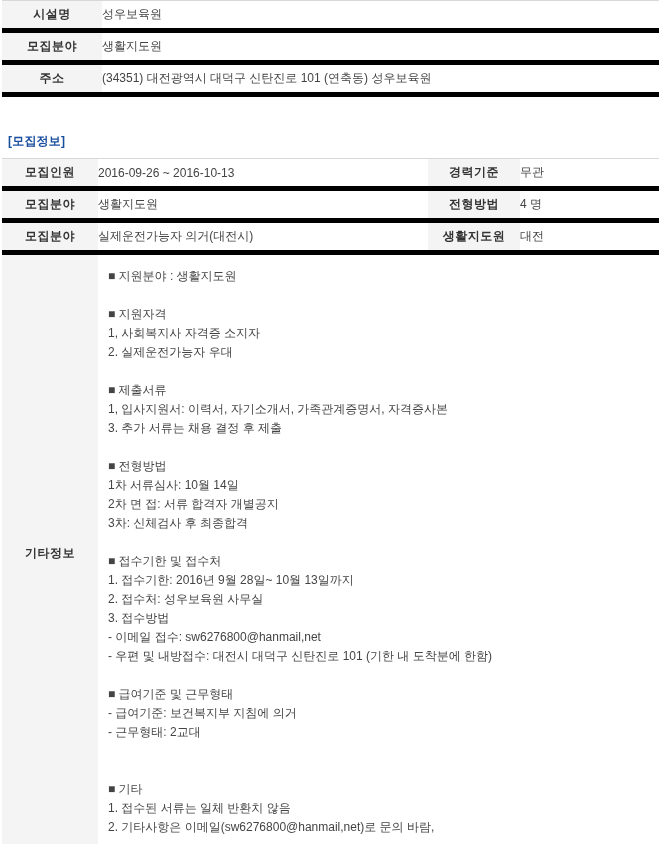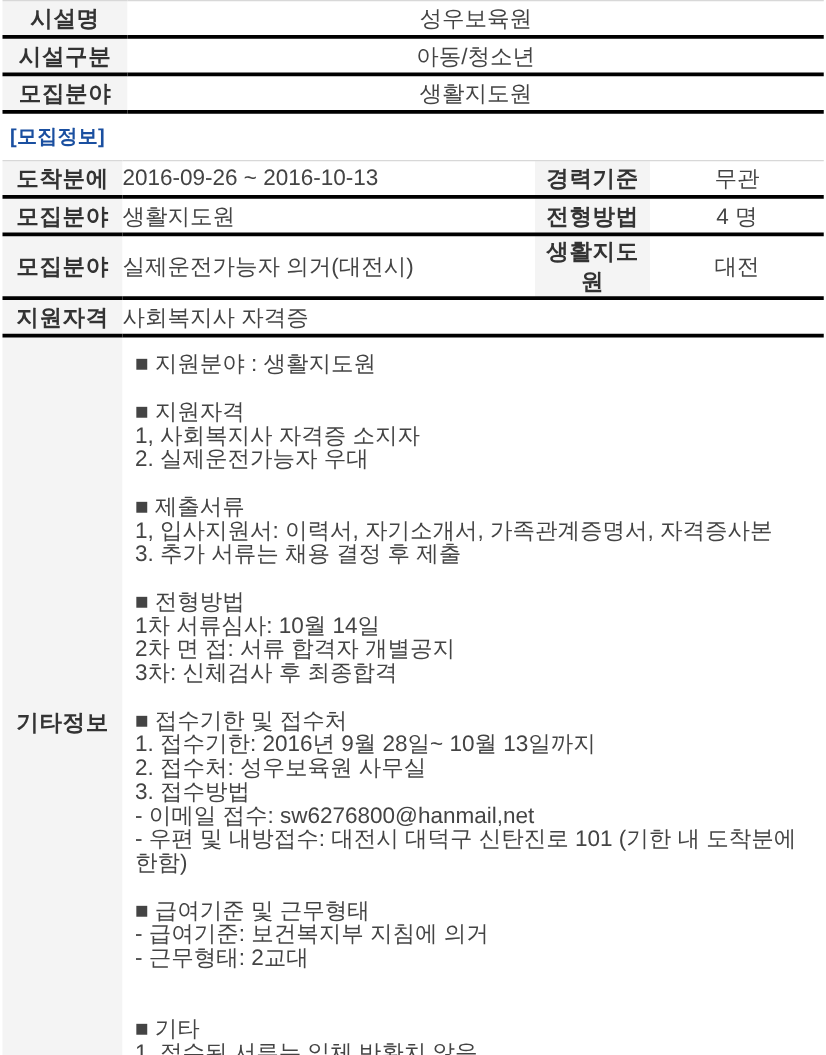--- a/index.html
+++ b/index.html
@@ -22,56 +22,56 @@
   }
 
   table.info {
     width: 657px;
     margin: 0 0 0 2px;
     border-collapse: collapse;
     table-layout: fixed;
   }
   table.info td {
     border-top: 1px solid #d8d8d8;
-    border-bottom: 3px solid #000000;
+    border-bottom: 5px solid #000000;
     padding: 0;
     height: 27px;
     vertical-align: middle;
-    font-size: 18px;
+    font-size: 12px;
   }
   td.th {
     background: #f4f4f4;
     text-align: center;
     font-weight: bold;
     color: #333333;
     letter-spacing: 0.5px;
   }
   td.td {
     padding-left: 10px;
     color: #444444;
     background: #ffffff;
   }
 
   
   .facility td.th { width: 100px; }
-  .facility td.td { width: 557px; text-align: center; }
+  .facility td.td { width: 557px; }
 
   .section-title {
-    margin: 8px 0 8px 8px;
-    font-size: 16px;
+    margin: 36px 0 8px 8px;
+    font-size: 12px;
     font-weight: bold;
     color: #1a4fa0;
     letter-spacing: 0.2px;
   }
 
   
   .recruit td.th1 { width: 96px; }
   .recruit td.td1 { width: 330px; }
   .recruit td.th2 { width: 92px; text-align: center; }
-  .recruit td.td2 { width: 139px; text-align: center; }
+  .recruit td.td2 { width: 139px; }
 
   .detail-label {
     text-align: center;
     font-weight: bold;
     background: #f4f4f4;
     vertical-align: middle;
   }
   .detail-body {
     padding: 12px 10px 14px 10px !important;
     vertical-align: top;
@@ -86,55 +86,51 @@
 
 <div class="page">
 
   <table class="info facility">
     <tbody>
       <tr>
         <td class="th">시설명</td>
         <td class="td">성우보육원</td>
       </tr>
       <tr>
-        <td class="th">시설구분</td>
-        <td class="td">아동/청소년</td>
+        <td class="th">모집분야</td>
+        <td class="td">생활지도원</td>
       </tr>
       <tr>
-        <td class="th">모집분야</td>
-        <td class="td">생활지도원</td>
+        <td class="th">주소</td>
+        <td class="td">(34351)  대전광역시 대덕구 신탄진로 101 (연축동)  성우보육원</td>
       </tr>
     </tbody>
   </table>
 
   <div class="section-title">[모집정보]</div>
 
   <table class="info recruit">
     <tbody>
       <tr>
-        <td class="th th1">도착분에</td>
+        <td class="th th1">모집인원</td>
         <td class="td td1">2016-09-26 ~ 2016-10-13</td>
         <td class="th th2">경력기준</td>
         <td class="td td2">무관</td>
       </tr>
       <tr>
         <td class="th th1">모집분야</td>
         <td class="td td1">생활지도원</td>
         <td class="th th2">전형방법</td>
         <td class="td td2">4 명</td>
       </tr>
       <tr>
         <td class="th th1">모집분야</td>
         <td class="td td1">실제운전가능자 의거(대전시)</td>
         <td class="th th2">생활지도원</td>
         <td class="td td2">대전</td>
-      </tr>
-      <tr>
-        <td class="th th1">지원자격</td>
-        <td class="td" colspan="3">사회복지사 자격증</td>
       </tr>
       <tr>
         <td class="th detail-label">기타정보</td>
         <td class="td detail-body" colspan="3">■ 지원분야 : 생활지도원
 
 ■ 지원자격
 1, 사회복지사 자격증 소지자
 2. 실제운전가능자 우대
 
 ■ 제출서류

